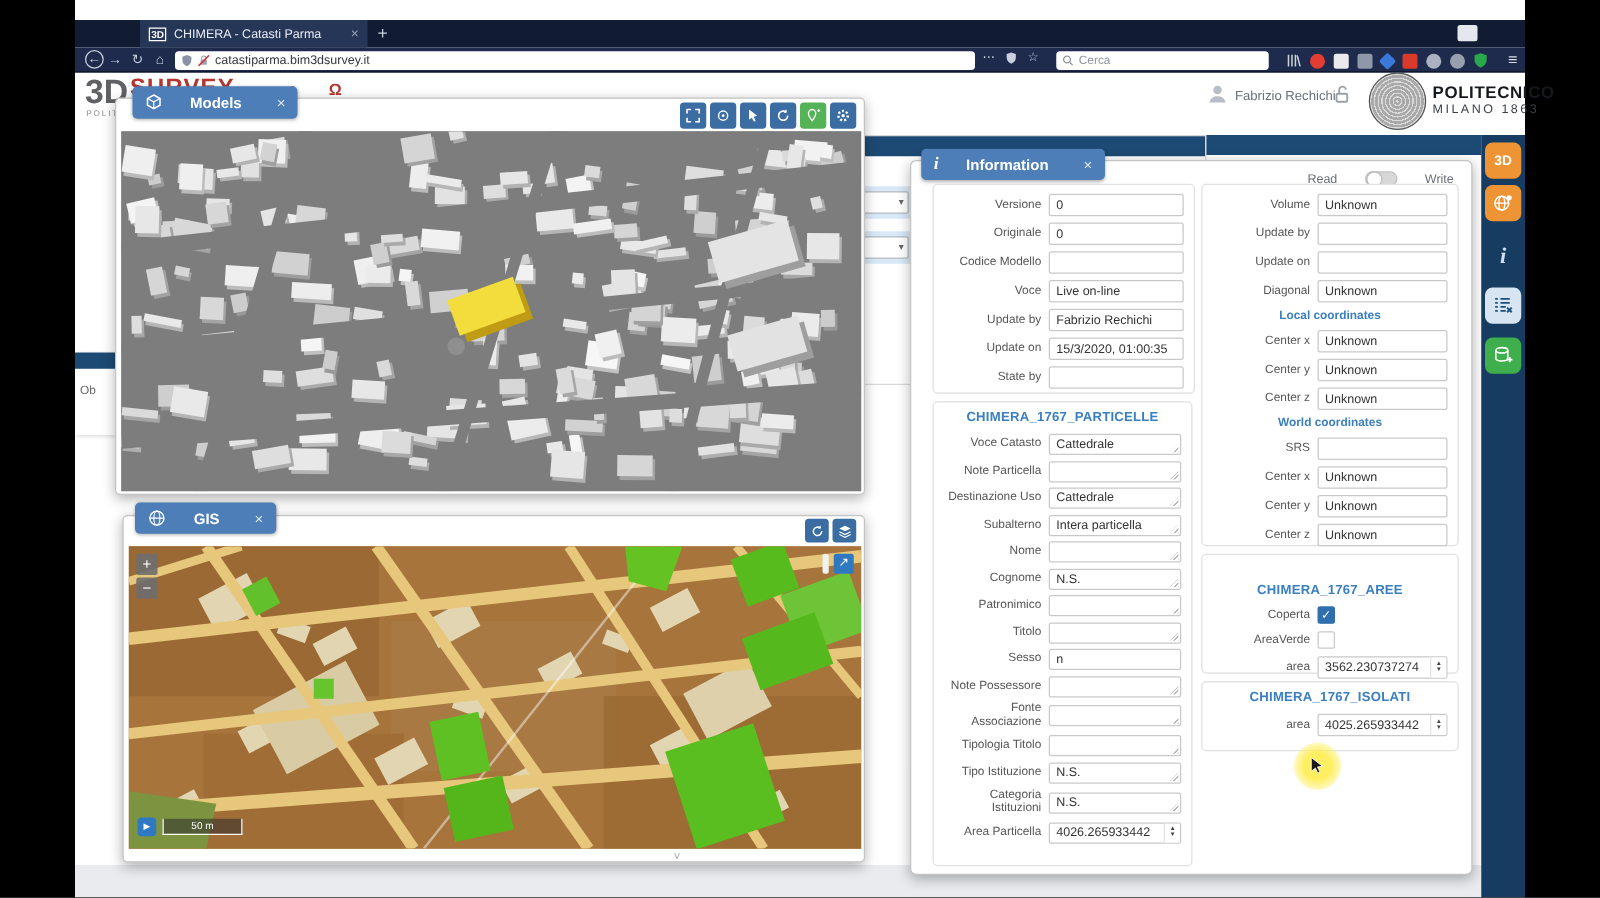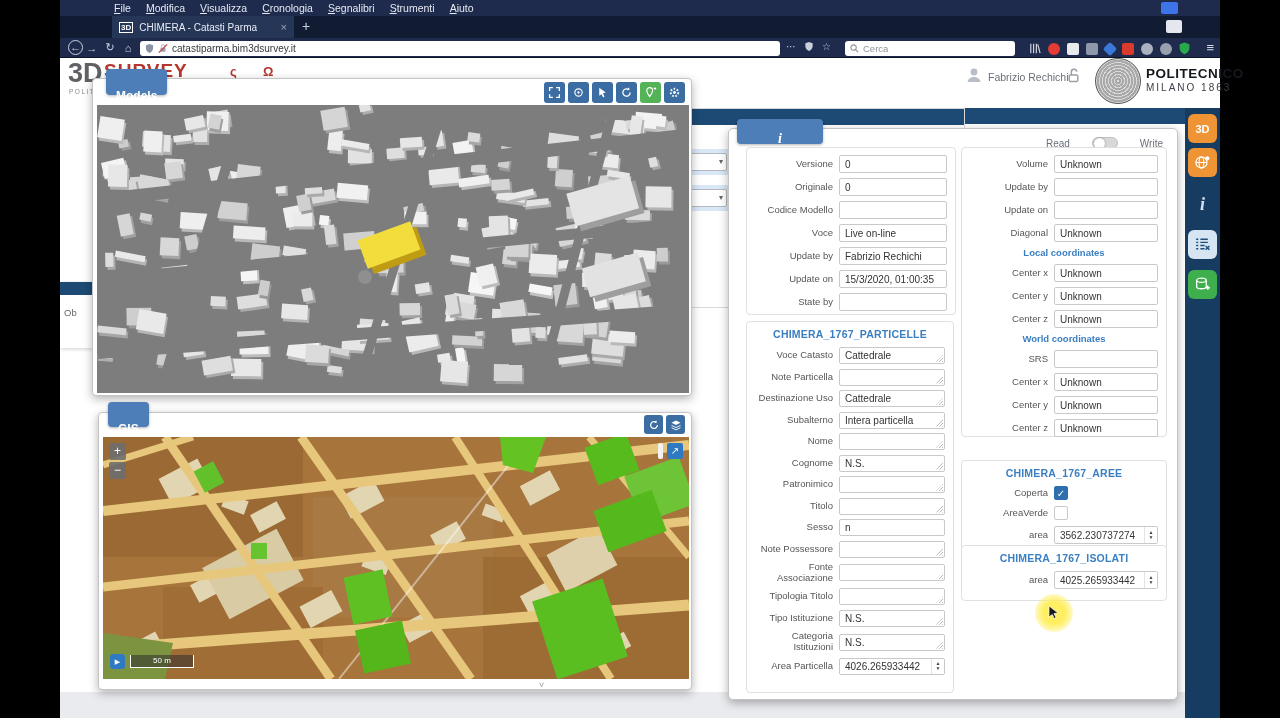--- a/index.html
+++ b/index.html
@@ -58,21 +58,21 @@
   .objwin .bar{height:13px;background:#1c4a74;}
   .objwin .frag{font-size:9.5px;color:#666;padding:12px 0 0 4px;}
   .filterwin{position:absolute;left:488px;top:108px;width:417px;height:200px;background:#fff;border:1px solid #d8d8d8;}
   .filterwin .bar{height:16px;background:#1c4a74;}
   .frow-blue{position:absolute;left:4px;width:405px;height:26px;background:#d9e8f7;border-radius:3px;}
   .fsel{position:absolute;left:44px;top:4px;width:130px;height:18px;background:#fff;border:1px solid #b5b9bf;border-radius:2px;font-size:9.5px;color:#444;line-height:16px;padding:0 14px 0 5px;}
   .fsel .car{position:absolute;right:3px;top:0;color:#666;font-size:8px;}
 
   
   .panel{position:absolute;background:#fff;border:1px solid #c4c4c4;border-radius:4px;box-shadow:0 3px 10px rgba(0,0,0,.3);}
-  .ptab{position:absolute;height:26px;background:#4d7eb8;border-radius:4px;display:flex;align-items:center;gap:8px;padding:12px 10px;color:#fff;box-shadow:0 1px 3px rgba(0,0,0,.3);flex-direction:column;}
+  .ptab{position:absolute;height:26px;background:#4d7eb8;border-radius:4px;display:flex;align-items:center;gap:22px;padding:0 10px;color:#fff;box-shadow:0 1px 3px rgba(0,0,0,.3);}
   .ptab .pt{font-size:12px;font-weight:600;}
   .ptab .px{font-size:12px;color:#dfe8f3;margin-left:6px;}
   .vbtn{width:21px;height:21px;border-radius:3px;background:#3b6da3;display:flex;align-items:center;justify-content:center;}
   .vbtn.green{background:#55b357;}
   .mtools{position:absolute;right:6px;top:3px;display:flex;gap:3px;}
 
   .models{left:32px;top:78px;width:600px;height:318px;}
   .viewport3d{position:absolute;left:4px;top:26px;width:592px;height:288px;background:#7d7d7d;overflow:hidden;}
 
   .gis{left:38px;top:412px;width:594px;height:278px;}
@@ -106,30 +106,20 @@
   .cb.checked{background:#2f6fad;border-color:#2f6fad;}
   .cursorhl{position:absolute;left:975px;top:594px;width:38px;height:38px;border-radius:50%;
     background:radial-gradient(circle,rgba(255,238,88,.95) 0 40%,rgba(255,238,88,.35) 70%,rgba(255,238,88,0) 100%);}
 </style>
 </head>
 <body>
 
 <div class="stage">
  <div class="win">
 
-  <div class="menubar">
-    <span class="mi">File</span>
-    <span class="mi">Modifica</span>
-    <span class="mi">Visualizza</span>
-    <span class="mi">Cronologia</span>
-    <span class="mi">Segnalibri</span>
-    <span class="mi">Strumenti</span>
-    <span class="mi">Aiuto</span>
-    <span class="mb-ricon"></span>
-  </div>
 
   <div class="tabbar">
     <div class="tab">
       <span class="fav">3D</span>
       <span class="ttl">CHIMERA - Catasti Parma</span>
       <span class="tx">×</span>
     </div>
     <span class="newtab">+</span>
     <span class="tb-ricon"></span>
   </div>
@@ -1373,21 +1363,21 @@
 
         <div class="frow">
           <span class="flabel">Center z</span>
           <span class="fctl">
               <input class="fin" value="Unknown" style="">
 
           </span>
         </div>
       </div>
 
-    <div class="fbox" style="left:232px;top:331px;width:206px;height:96px;padding-top:4px;">
+    <div class="fbox" style="left:232px;top:314px;width:206px;height:96px;padding-top:20px;">
       <div class="fboxtitle">CHIMERA_1767_AREE</div>
       <div class="cbrow">
         <span class="flabel">Coperta</span>
         <span class="cb checked">✓</span>
       </div>
       <div class="cbrow">
         <span class="flabel">AreaVerde</span>
         <span class="cb"></span>
       </div>
       <div class="frow">

